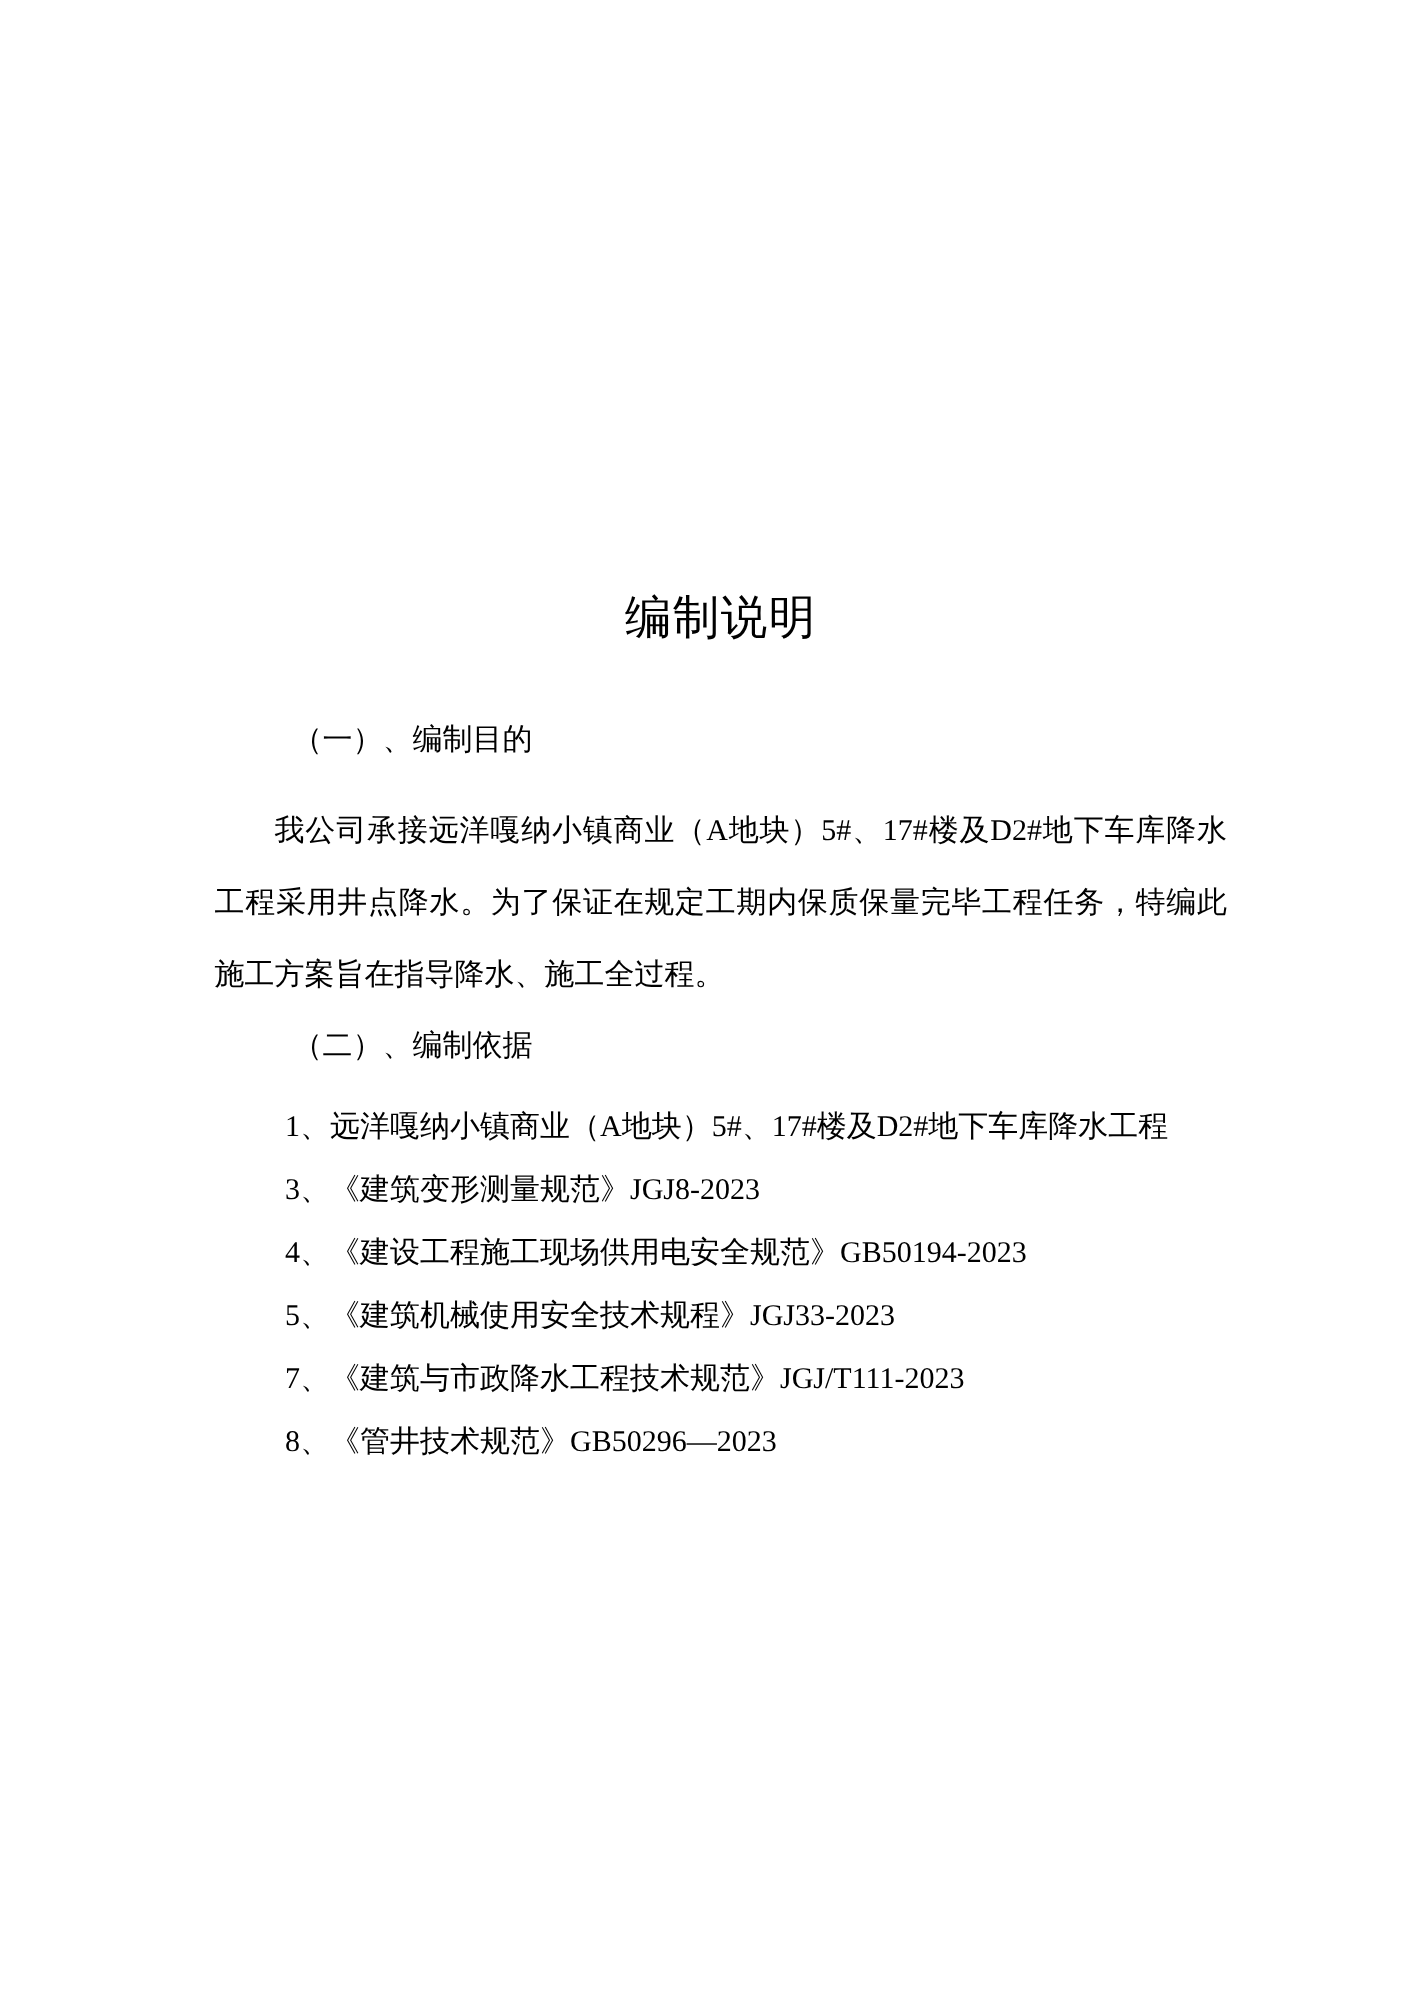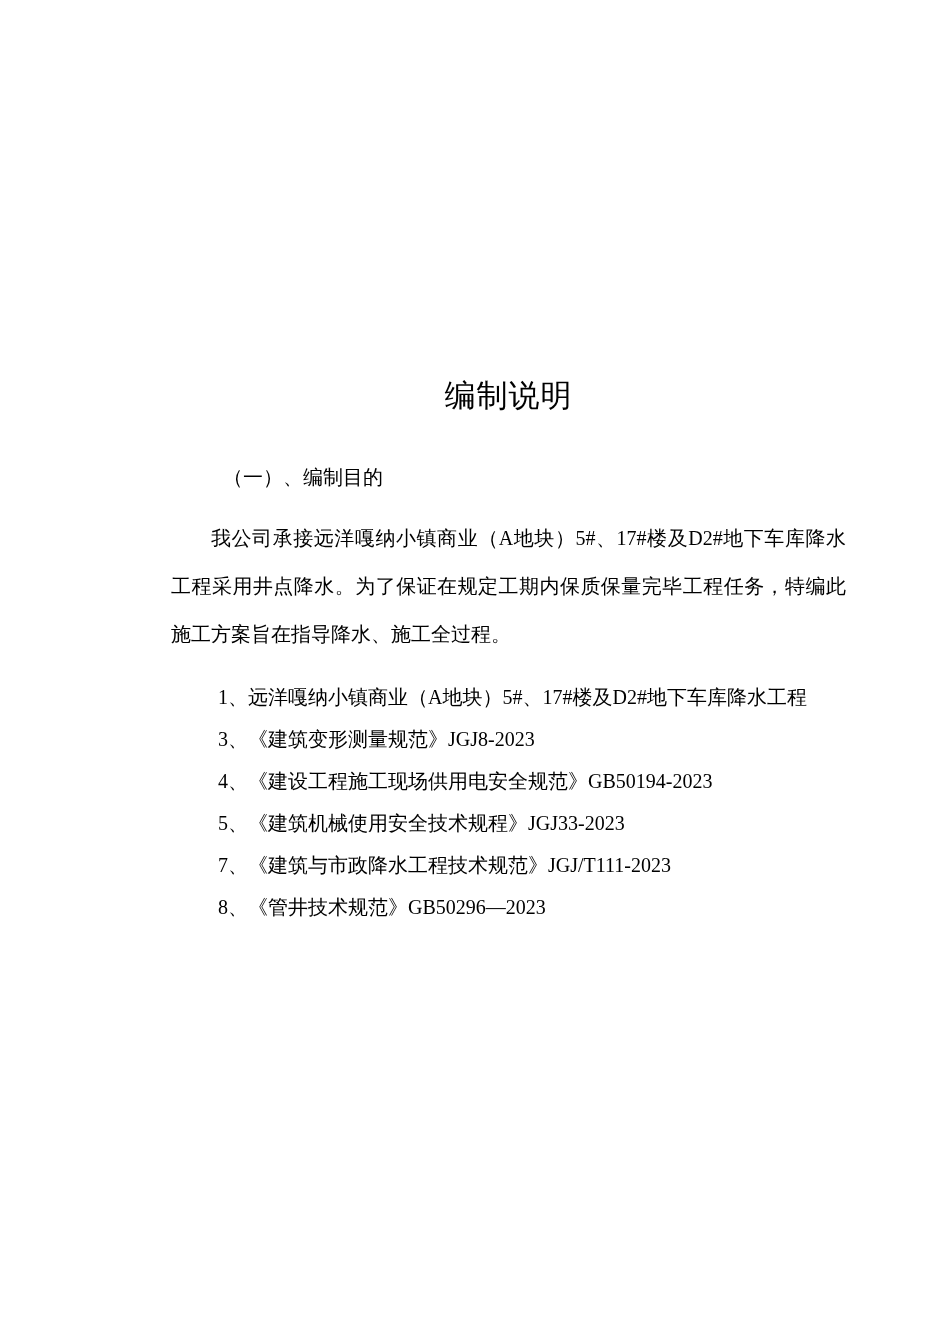--- a/index.html
+++ b/index.html
@@ -11,25 +11,24 @@
   .page {
     position: relative;
     width: 950px;
     height: 1344px;
     margin: 0 auto;
     background: #ffffff;
     overflow: hidden;
   }
   .content {
     position: absolute;
-    top: 0;
+    top: 16px;
     left: 143px;
     width: 675px;
     padding-top: 374px;
-    margin-left: 28px;
   }
   .doc-title {
     font-size: 31px;
     line-height: 44px;
     font-weight: normal;
     text-align: center;
     letter-spacing: 1px;
   }
   .section-heading {
     margin-top: 44px;
@@ -66,20 +65,21 @@
 
 <div class="page">
   <div class="content">
 
     <h1 class="doc-title">编制说明</h1>
 
     <h2 class="section-heading">（一）、编制目的</h2>
 
     <p class="body-paragraph">我公司承接远洋嘎纳小镇商业（A地块）5#、17#楼及D2#地下车库降水工程采用井点降水。为了保证在规定工期内保质保量完毕工程任务，特编此施工方案旨在指导降水、施工全过程。</p>
 
+    <h2 class="section-heading second">（二）、编制依据</h2>
 
     <ul class="reference-list">
       <li class="ref-item">1、远洋嘎纳小镇商业（A地块）5#、17#楼及D2#地下车库降水工程</li>
       <li class="ref-item">3、《建筑变形测量规范》JGJ8-2023</li>
       <li class="ref-item">4、《建设工程施工现场供用电安全规范》GB50194-2023</li>
       <li class="ref-item">5、《建筑机械使用安全技术规程》JGJ33-2023</li>
       <li class="ref-item">7、《建筑与市政降水工程技术规范》JGJ/T111-2023</li>
       <li class="ref-item">8、《管井技术规范》GB50296—2023</li>
     </ul>
 

